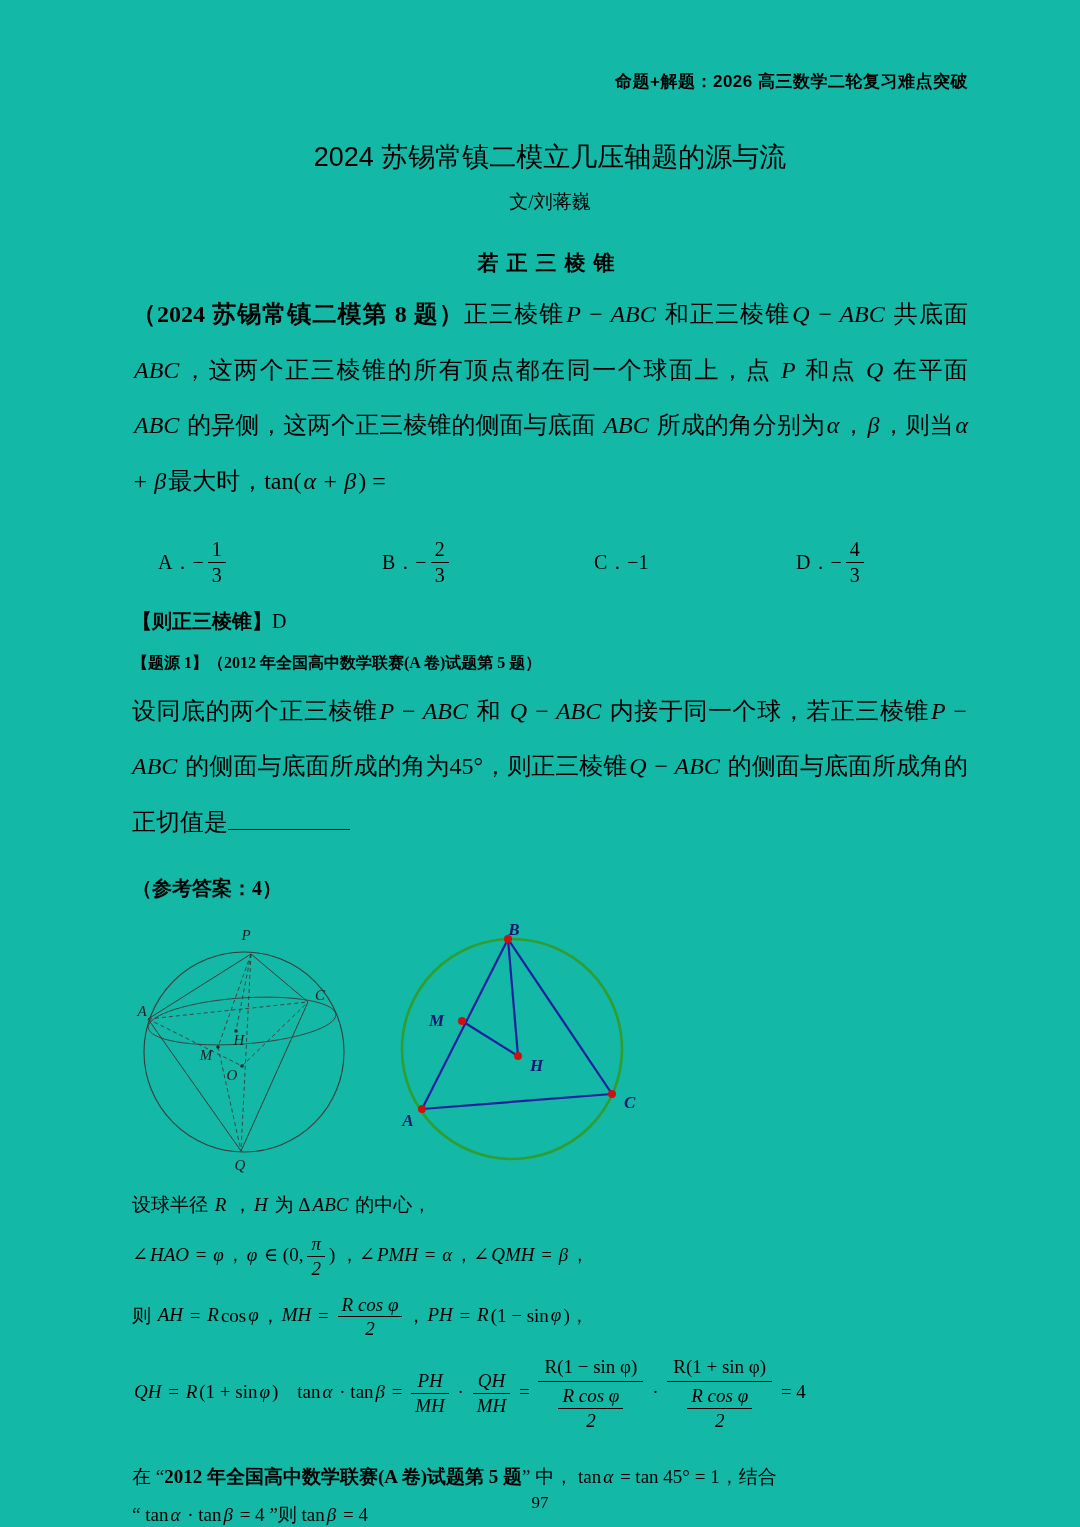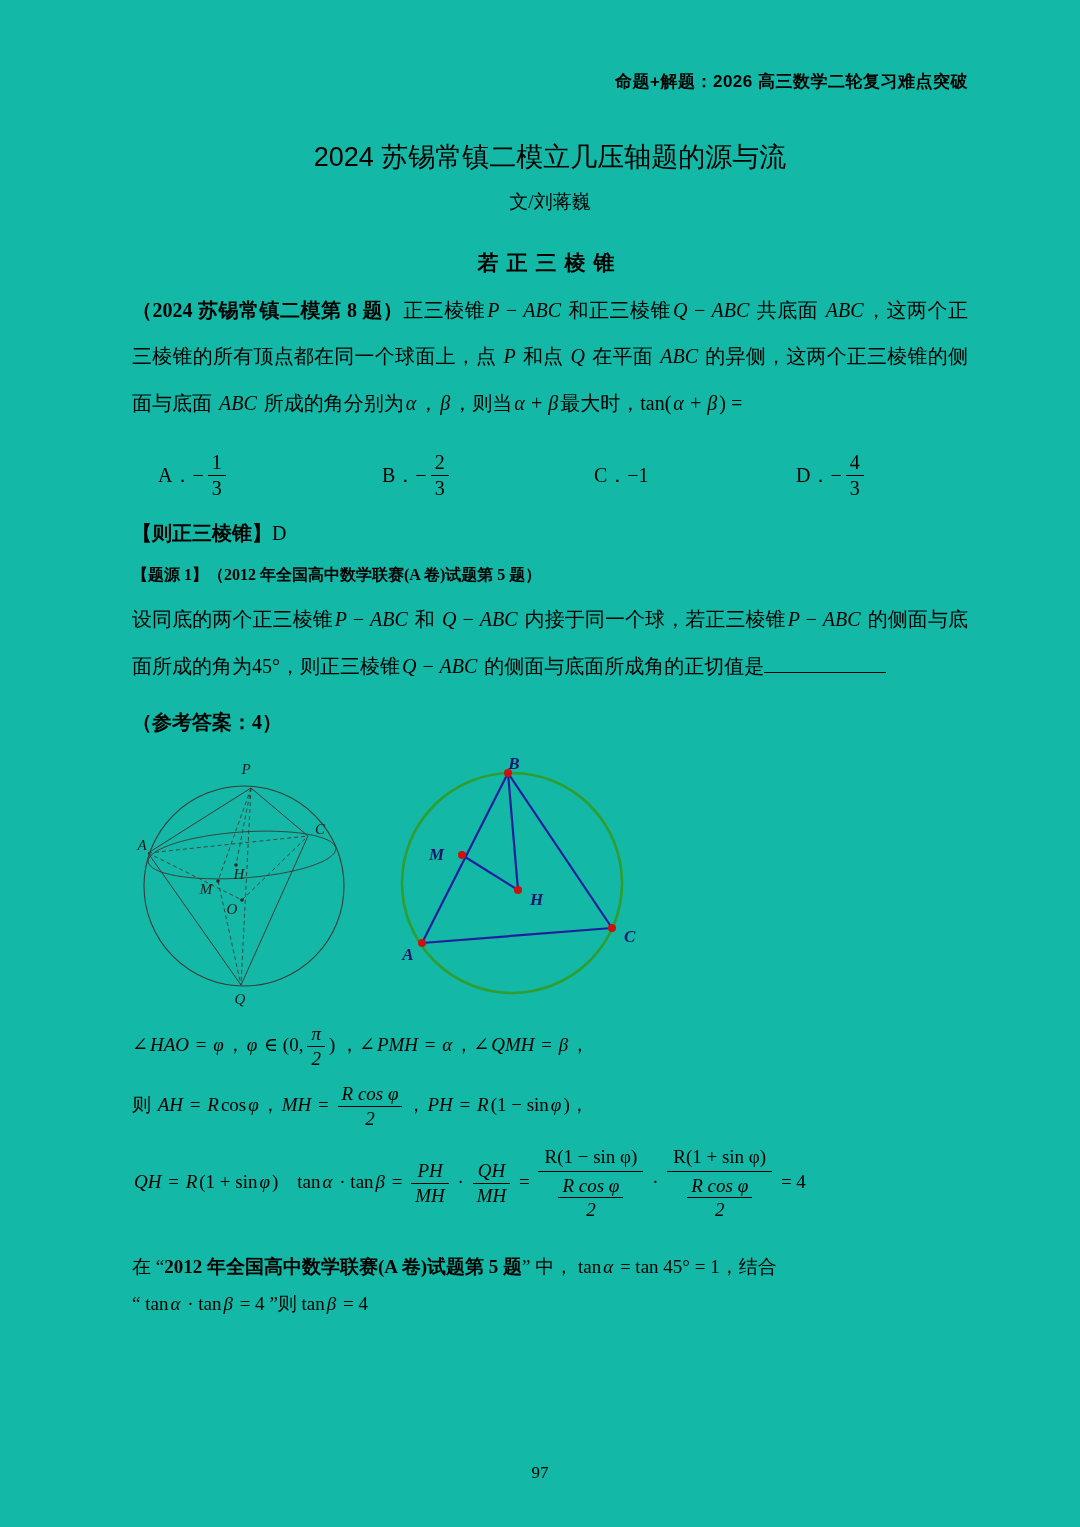--- a/index.html
+++ b/index.html
@@ -5,21 +5,21 @@
   html,body{margin:0;padding:0;background:#888;}
   .page{width:1080px;min-height:1527px;box-sizing:border-box;background:#14b8a6;margin:0 auto;
         padding:70px 112px 40px 132px;position:relative;color:#000;
         font-family:"Liberation Serif","DejaVu Serif",serif;font-size:20px;}
   .doc-header{text-align:right;font-family:"Liberation Sans","DejaVu Sans",sans-serif;
         font-weight:700;font-size:17px;letter-spacing:0.5px;}
   .title{text-align:center;font-family:"Liberation Sans","DejaVu Sans",sans-serif;
         font-weight:400;font-size:27px;margin-top:46px;}
   .byline{text-align:center;font-size:19px;margin-top:14px;}
   .section-heading{text-align:center;font-weight:700;font-size:21px;letter-spacing:8px;margin-top:34px;}
-  .para{font-size:20px;line-height:2.32;text-align:justify;margin-top:10px;}
+  .para{font-size:24px;line-height:2.32;text-align:justify;margin-top:10px;}
   .options{display:flex;margin-top:8px;padding-left:26px;align-items:center;min-height:58px;}
   .option{display:flex;align-items:center;}
   .option.w1{width:224px}.option.w2{width:212px}.option.w3{width:202px}
   .answer-line{margin-top:16px;font-size:20px;}
   .rb,.bold{font-weight:700;}
   .rt{}
   .mi{font-style:italic;margin:0 2px;}
   .mr{}
   .source-title{margin-top:18px;font-weight:700;font-size:16px;}
   .answer-note{font-weight:700;font-size:20px;}
@@ -28,21 +28,21 @@
   .frac>.den{display:block;padding:0 4px;}
   .frac.it{font-style:italic;}
   .frac.big>.num{padding:2px 6px;}
   .frac.big>.den{padding:2px 6px;}
   .blank{display:inline-block;width:122px;border-bottom:1.3px solid #000;height:1.05em;vertical-align:baseline;}
   .figures{display:flex;align-items:flex-start;gap:36px;margin-top:22px;padding-left:4px;}
   .math-line{margin-top:14px;font-size:19px;line-height:1.6;}
   .math-line.tall{margin-top:12px;}
   .concl{margin-top:26px;font-size:19px;line-height:1.75;}
   .concl2{margin-top:4px;font-size:19px;line-height:1.75;}
-  .footer{position:absolute;left:0;right:0;bottom:44px;text-align:center;font-size:17px;}
+  .footer{position:absolute;left:0;right:0;bottom:58px;text-align:center;font-size:17px;}
   svg text{font-family:"Liberation Serif","DejaVu Serif",serif;}
   .fig-label-l{font-style:italic;font-size:15px;fill:#1b1b1b;}
   .fig-label-r{font-style:italic;font-weight:700;font-size:17px;fill:#15156e;}
 </style>
 </head>
 <body>
 
 <div class="page">
 
   <div class="doc-header">命题+解题：2026 高三数学二轮复习难点突破</div>
@@ -147,20 +147,21 @@
         <circle cx="128" cy="132" r="4"></circle>
       </g>
       <text class="fig-label-r" x="124" y="11" text-anchor="middle">B</text>
       <text class="fig-label-r" x="54" y="102" text-anchor="end">M</text>
       <text class="fig-label-r" x="140" y="147" text-anchor="start">H</text>
       <text class="fig-label-r" x="18" y="202" text-anchor="middle">A</text>
       <text class="fig-label-r" x="234" y="184" text-anchor="start">C</text>
     </svg>
   </div>
 
+  <div class="math-line"><span class="rt">设球半径 </span><span class="mi">R</span><span class="rt"> ，</span><span class="mi">H</span><span class="rt"> 为 </span><span class="mr">Δ</span><span class="mi">ABC</span><span class="rt"> 的中心，</span></div>
   <div class="math-line tall"><span class="mr">∠</span><span class="mi">HAO</span><span class="mr"> = </span><span class="mi">φ</span><span class="rt">，</span><span class="mi">φ</span><span class="mr"> ∈ (0,</span><span class="frac it"><span class="num">π</span><span class="den">2</span></span><span class="mr">) </span><span class="rt">，</span><span class="mr">∠</span><span class="mi">PMH</span><span class="mr"> = </span><span class="mi">α</span><span class="rt">，</span><span class="mr">∠</span><span class="mi">QMH</span><span class="mr"> = </span><span class="mi">β</span><span class="rt">，</span></div>
   <div class="math-line tall"><span class="rt">则 </span><span class="mi">AH</span><span class="mr"> = </span><span class="mi">R</span><span class="mr">cos</span><span class="mi">φ</span><span class="rt">，</span><span class="mi">MH</span><span class="mr"> = </span><span class="frac it"><span class="num">R cos φ</span><span class="den">2</span></span><span class="rt">，</span><span class="mi">PH</span><span class="mr"> = </span><span class="mi">R</span><span class="mr">(1 − sin</span><span class="mi">φ</span><span class="mr">)</span><span class="rt">，</span></div>
   <div class="math-line tall"><span class="mi">QH</span><span class="mr"> = </span><span class="mi">R</span><span class="mr">(1 + sin</span><span class="mi">φ</span><span class="mr">)</span><span class="rt">　</span><span class="mr">tan</span><span class="mi">α</span><span class="mr"> · tan</span><span class="mi">β</span><span class="mr"> = </span><span class="frac it"><span class="num">PH</span><span class="den">MH</span></span><span class="mr"> · </span><span class="frac it"><span class="num">QH</span><span class="den">MH</span></span><span class="mr"> = </span><span class="frac big"><span class="num">R(1 − sin φ)</span><span class="den"><span class="frac it"><span class="num">R cos φ</span><span class="den">2</span></span></span></span><span class="mr"> · </span><span class="frac big"><span class="num">R(1 + sin φ)</span><span class="den"><span class="frac it"><span class="num">R cos φ</span><span class="den">2</span></span></span></span><span class="mr"> = 4</span></div>
 
   <div class="concl"><span class="rt">在 “</span><span class="rb">2012 年全国高中数学联赛(A 卷)试题第 5 题</span><span class="rt">” 中， </span><span class="mr">tan</span><span class="mi">α</span><span class="mr"> = tan 45° = 1</span><span class="rt">，结合</span></div>
   <div class="concl2"><span class="rt">“ </span><span class="mr">tan</span><span class="mi">α</span><span class="mr"> · tan</span><span class="mi">β</span><span class="mr"> = 4</span><span class="rt"> ”则 </span><span class="mr">tan</span><span class="mi">β</span><span class="mr"> = 4</span></div>
 
   <div class="footer">97</div>
 
 </div>

